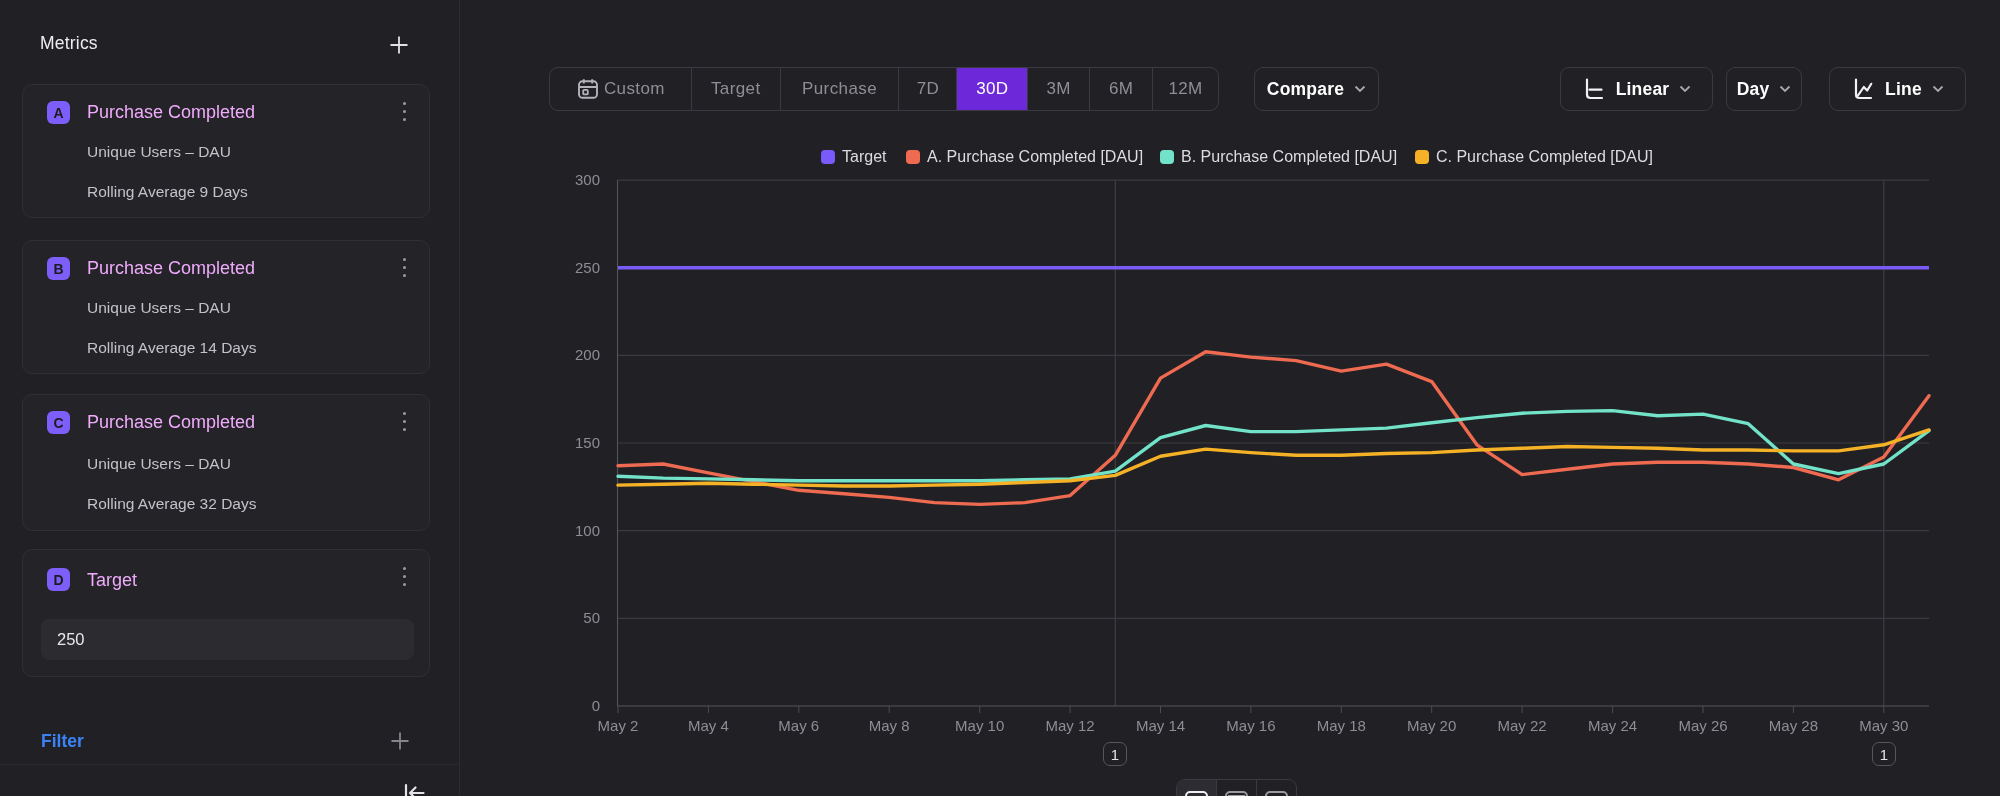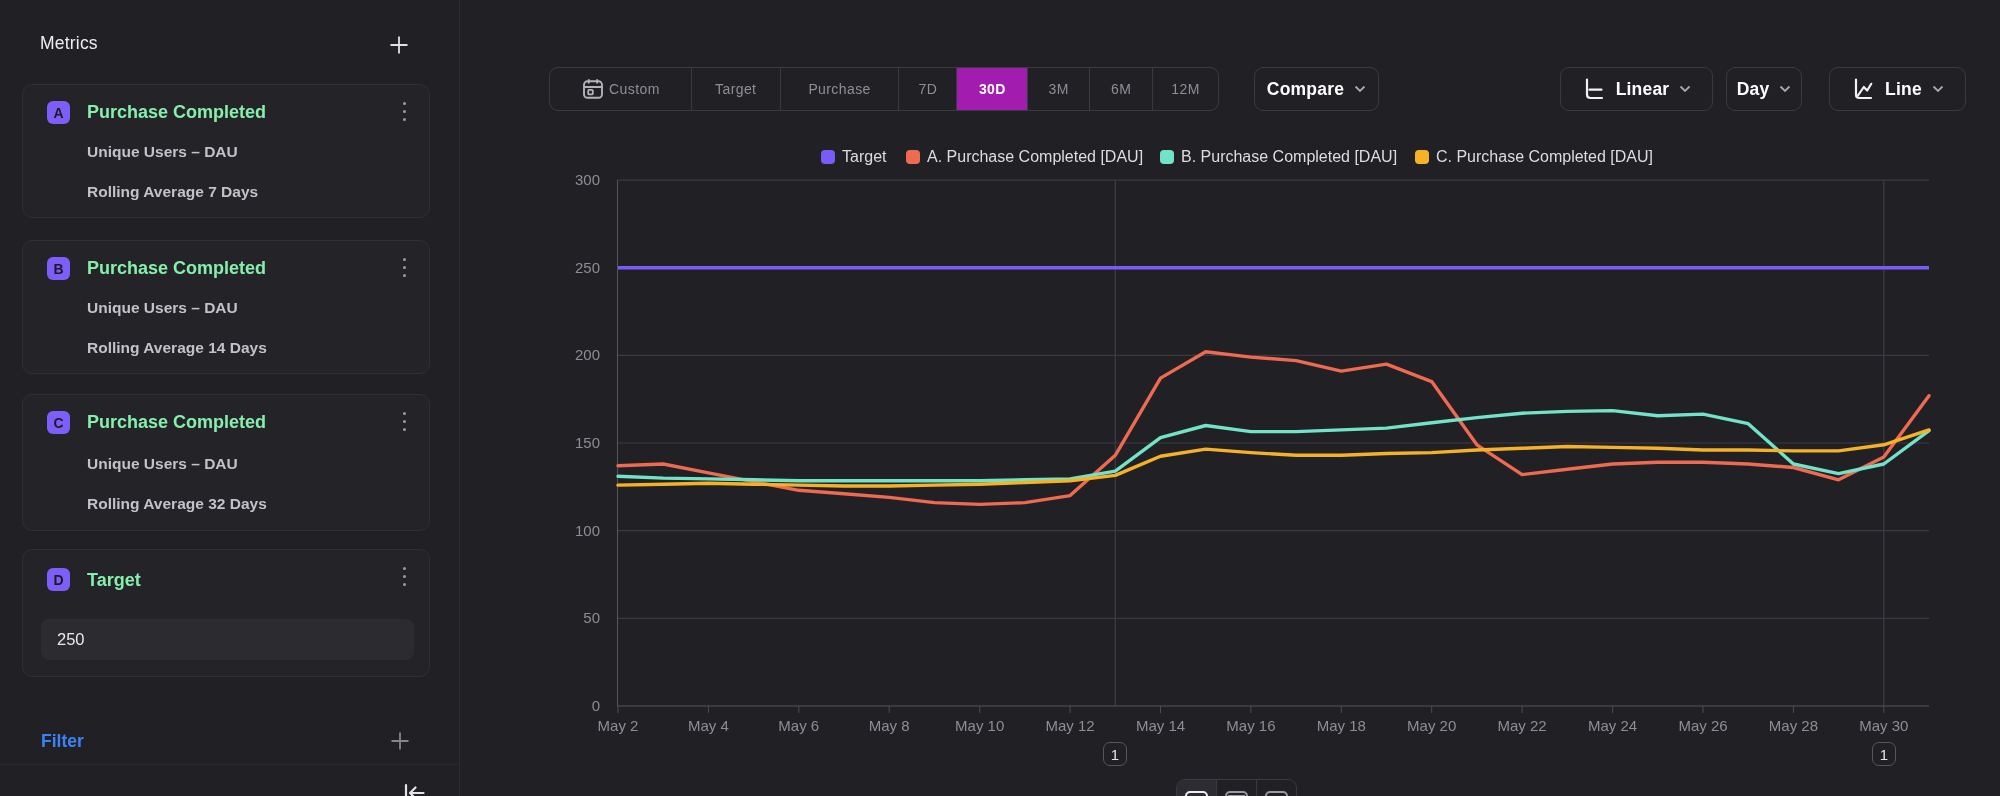--- a/index.html
+++ b/index.html
@@ -4,32 +4,32 @@
 <style>
 * { margin:0; padding:0; box-sizing:border-box; }
 html,body { width:2000px; height:796px; background:#202025; font-family:"Liberation Sans", sans-serif; overflow:hidden; position:relative; -webkit-font-smoothing:antialiased; }
 .abs { position:absolute; }
 
 
 #sidebar { left:0; top:0; width:460px; height:796px; border-right:1px solid #2c2c31; }
 .sb-title { left:40px; top:33px; font-size:17.5px; font-weight:400; color:#ededf1; letter-spacing:.2px; }
 .card { left:22px; width:408px; border:1px solid #2f2f35; border-radius:10px; background:#232328; }
 .badge { position:absolute; left:24px; top:16px; width:23px; height:23px; border-radius:6px; background:#7e5ef8; color:#1b1b20; font-size:14px; font-weight:700; display:flex; align-items:center; justify-content:center; }
-.ctitle { position:absolute; left:64px; top:17px; font-size:18px; font-weight:700; color:#86efac; }
-.csub { position:absolute; left:64px; font-size:15.5px; color:#c2c2c8;font-weight:bold; }
+.ctitle { position:absolute; left:64px; top:17px; font-size:18px; font-weight:400; color:#f0abfc; }
+.csub { position:absolute; left:64px; font-size:15.5px; color:#c2c2c8; }
 .kebab { position:absolute; right:22px; top:17px; width:4px; }
 .kebab span { display:block; width:3.4px; height:3.4px; border-radius:50%; background:#9b9ba1; margin-bottom:4.4px; }
 .filter-lbl { left:41px; top:731px; font-size:17.5px; font-weight:700; color:#3b82f6; }
 .sb-div { left:0; top:764px; width:460px; height:1px; background:#2a2a2f; }
 
 
 .seg { left:549px; top:67px; width:670px; height:44px; border:1px solid #3a3a40; border-radius:9px; display:flex; overflow:hidden; }
-.seg .cell { display:flex; align-items:center; justify-content:center; gap:4px; color:#8e8e95; font-size:14px; letter-spacing:.4px; border-right:1px solid #3a3a40; }
+.seg .cell { display:flex; align-items:center; justify-content:center; gap:4px; color:#8e8e95; font-size:17px; letter-spacing:.4px; border-right:1px solid #3a3a40; }
 .seg .cell:last-child { border-right:none; }
-.seg .active { background:#a21caf; color:#ffffff; font-weight:700; }
+.seg .active { background:#6d28d9; color:#ffffff; font-weight:400; }
 .btn { top:67px; height:44px; border:1px solid #3a3a40; border-radius:9px; display:flex; align-items:center; justify-content:center; gap:10px; color:#ffffff; font-size:17.5px; font-weight:700; letter-spacing:.2px;margin-left:21px; }
 
 
 .leg { top:148px; display:flex; align-items:center; gap:7px; font-size:16px; color:#dcdce1; }
 .chip { width:14px; height:14px; border-radius:4px; }
 
 
 .one { top:742px; width:24px; height:24px; border:1px solid #56565c; border-radius:7px; color:#e4e4e8; font-size:15px; display:flex; align-items:center; justify-content:center; background:#202025; }
 #botseg { left:1176px; top:779px; width:121px; height:40px; border:1px solid #3a3a40; border-radius:9px; display:flex; overflow:hidden; }
 #botseg .bcell { flex:1; border-right:1px solid #3a3a40; position:relative; }
@@ -49,21 +49,21 @@
 
 <div class="abs card" style="top:84px;height:134px">
   <div class="badge">A</div>
     <div class="ctitle">Purchase Completed</div>
   <div class="kebab">
       <span></span>
       <span></span>
       <span></span>
     </div>
   <div class="csub" style="top:58px">Unique Users – DAU</div>
-  <div class="csub" style="top:98px">Rolling Average 7 Days</div>
+  <div class="csub" style="top:98px">Rolling Average 9 Days</div>
 </div>
 <div class="abs card" style="top:240px;height:134px">
   <div class="badge">B</div>
     <div class="ctitle">Purchase Completed</div>
   <div class="kebab">
       <span></span>
       <span></span>
       <span></span>
     </div>
   <div class="csub" style="top:58px">Unique Users – DAU</div>

